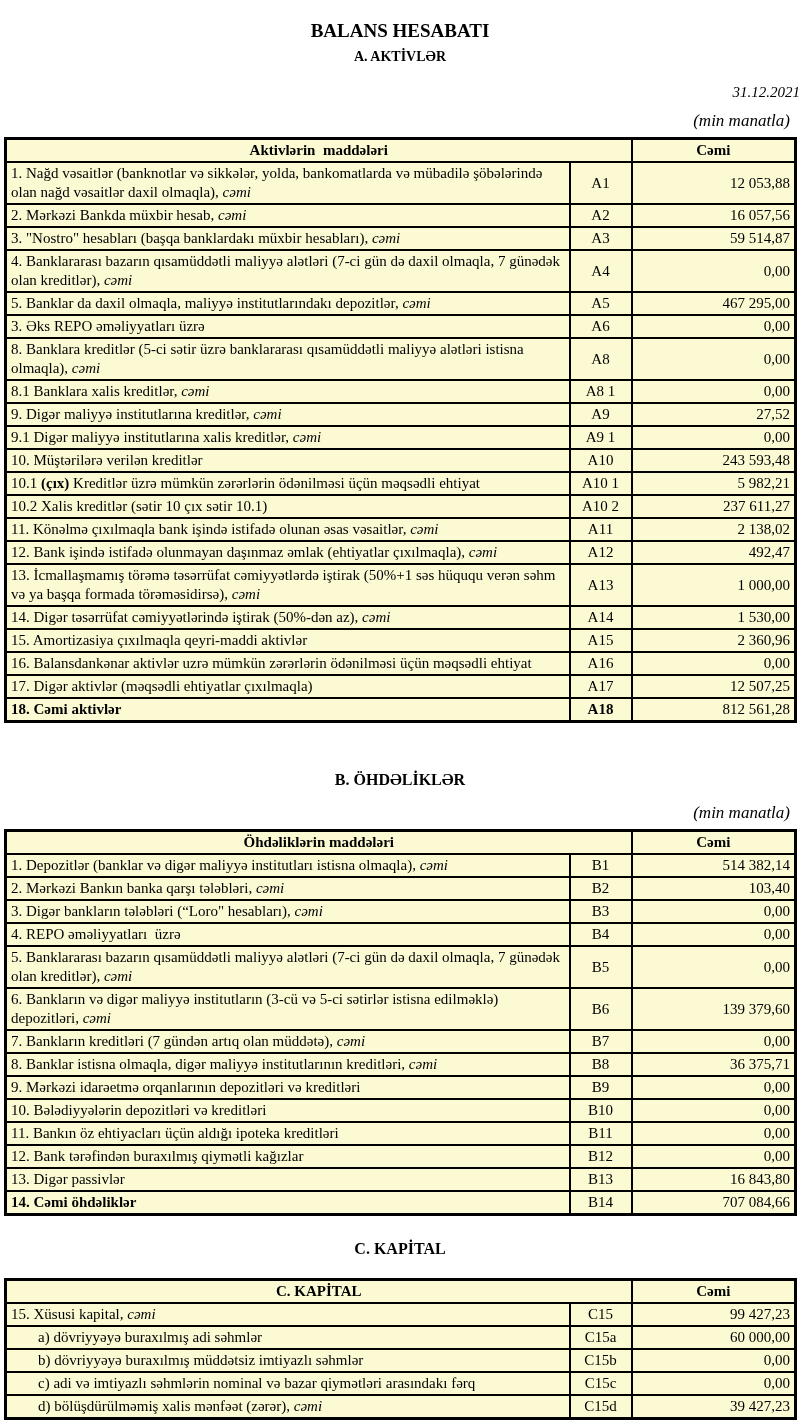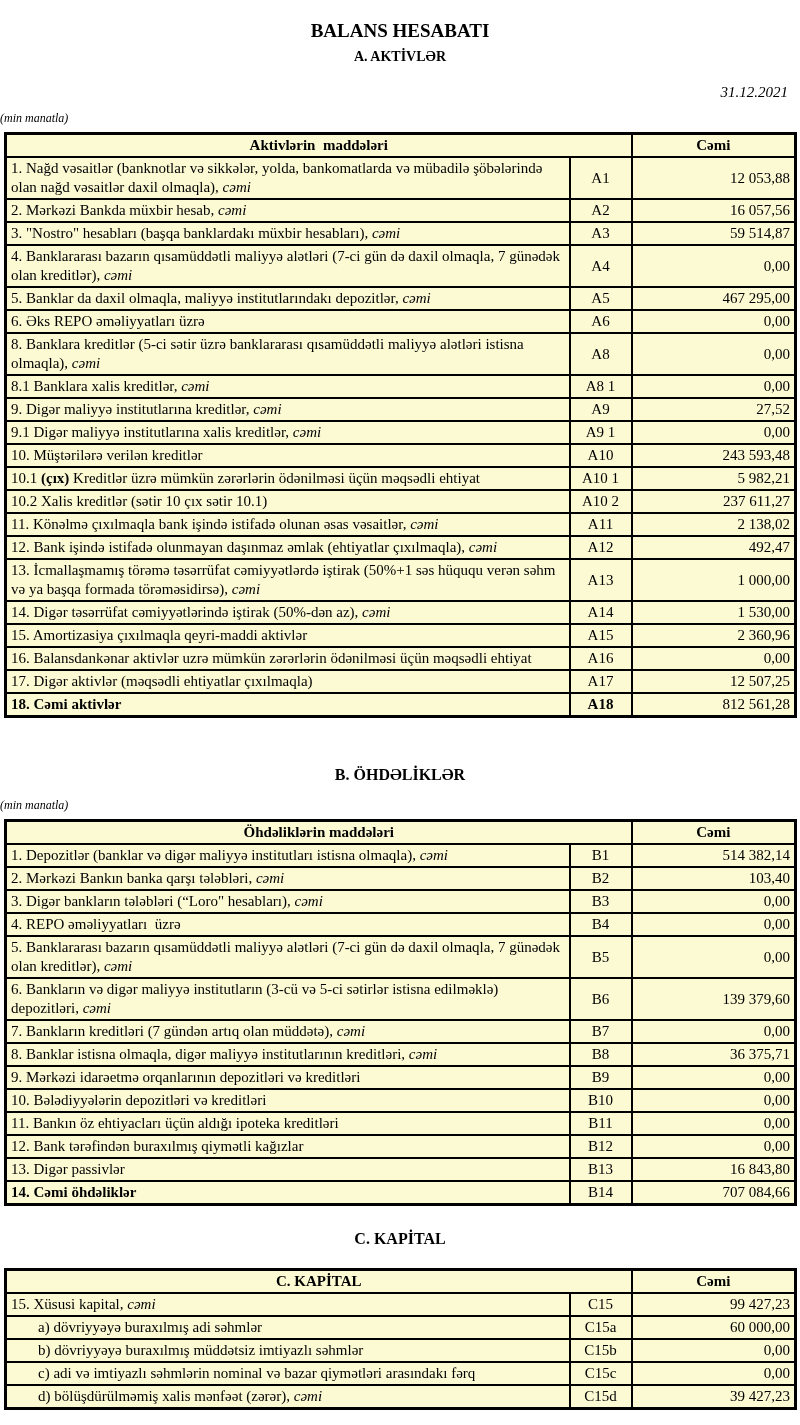--- a/index.html
+++ b/index.html
@@ -14,24 +14,24 @@
 
   .doc-title {
     text-align: center; font-weight: bold; font-size: 19px;
     padding-top: 18px; line-height: 26px;
   }
   .section-title-a {
     text-align: center; font-weight: bold; font-size: 14px; line-height: 26px;
   }
   .date-line {
     text-align: right; font-style: italic; font-size: 15px;
-    padding-right: 12px; margin-top: 14px;
+    padding-right: 0; margin-top: 14px;
   }
   .unit-line {
-    font-style: italic; font-size: 12px;
+    text-align: right; font-style: italic; font-size: 17px;
     padding-right: 10px; margin-top: 10px; margin-bottom: 6px;
   }
   .section-title {
     text-align: center; font-weight: bold; font-size: 16px; line-height: 26px;
   }
   .section-title.b { margin-top: 44px; }
   .section-title.c { margin-top: 20px; margin-bottom: 16px; }
 
   table.sheet {
     border-collapse: collapse;
@@ -103,21 +103,21 @@
           <td class="desc"><span>4. Banklararası bazarın qısamüddətli maliyyə alətləri (7-ci gün də daxil olmaqla, 7 günədək olan kreditlər), </span><span class="seg-i">cəmi</span></td>
           <td class="code">A4</td>
           <td class="val">0,00</td>
         </tr>
         <tr>
           <td class="desc"><span>5. Banklar da daxil olmaqla, maliyyə institutlarındakı depozitlər, </span><span class="seg-i">cəmi</span></td>
           <td class="code">A5</td>
           <td class="val">467 295,00</td>
         </tr>
         <tr>
-          <td class="desc"><span>6. Əks REPO əməliyyatları üzrə</span></td>
+          <td class="desc"><span>3. Əks REPO əməliyyatları üzrə</span></td>
           <td class="code">A6</td>
           <td class="val">0,00</td>
         </tr>
         <tr>
           <td class="desc"><span>8. Banklara kreditlər (5-ci sətir üzrə banklararası qısamüddətli maliyyə alətləri istisna olmaqla), </span><span class="seg-i">cəmi</span></td>
           <td class="code">A8</td>
           <td class="val">0,00</td>
         </tr>
         <tr>
           <td class="desc"><span>8.1 Banklara xalis kreditlər, </span><span class="seg-i">cəmi</span></td>

